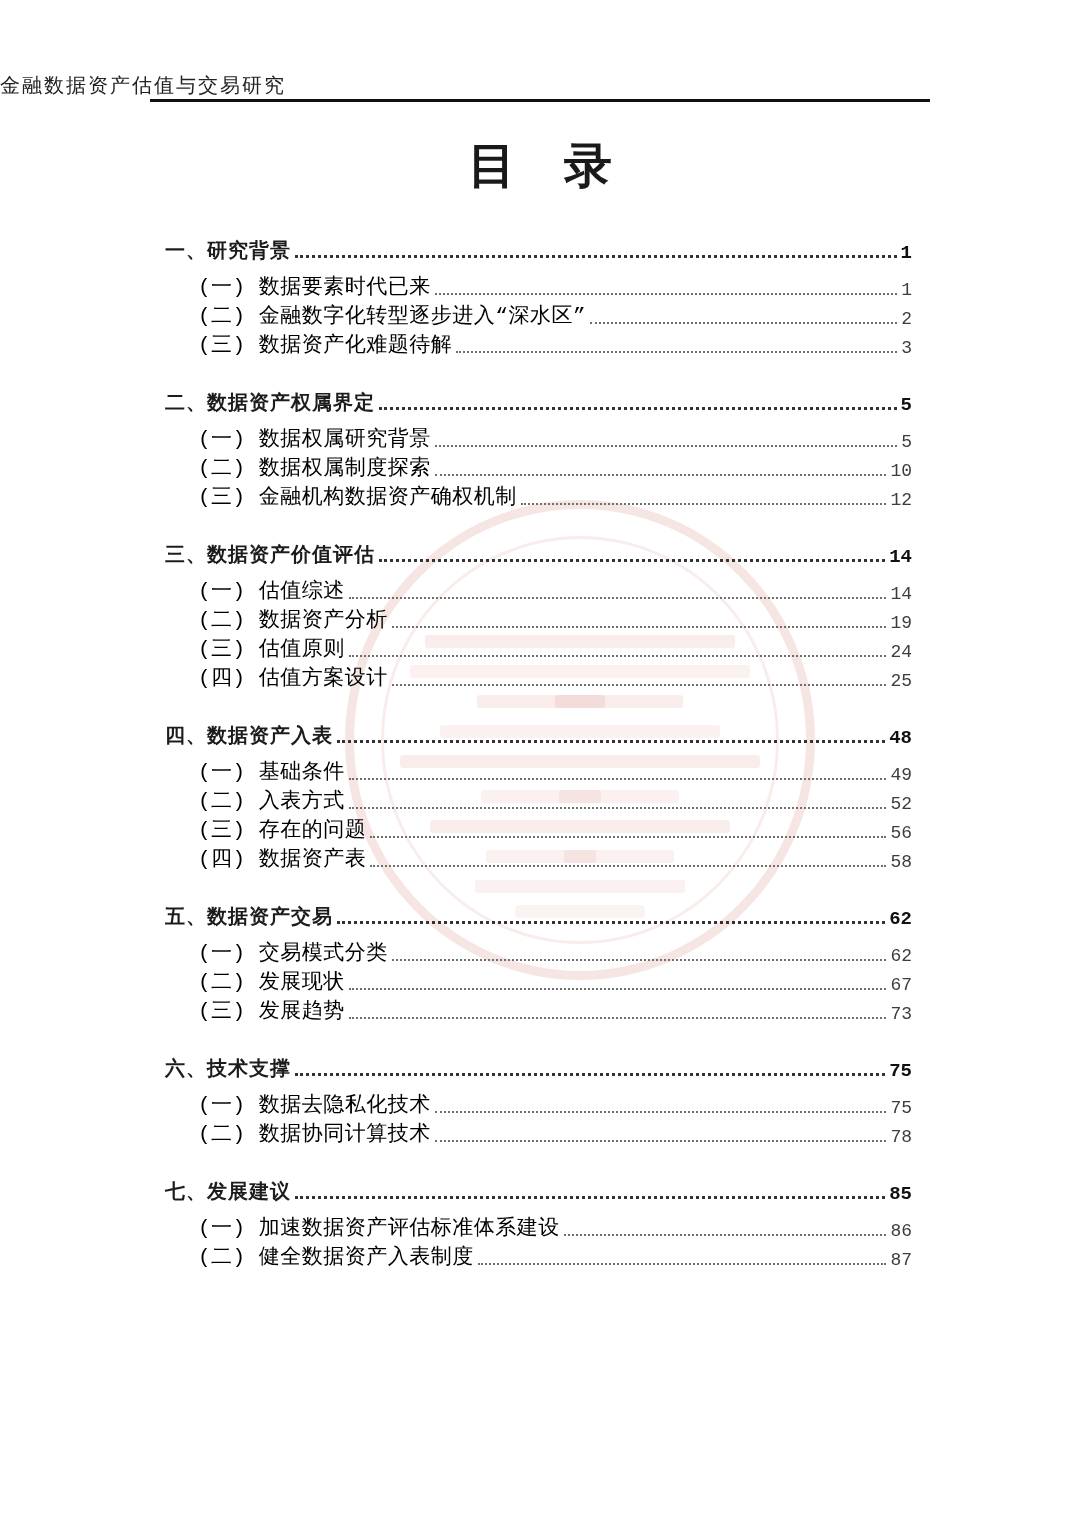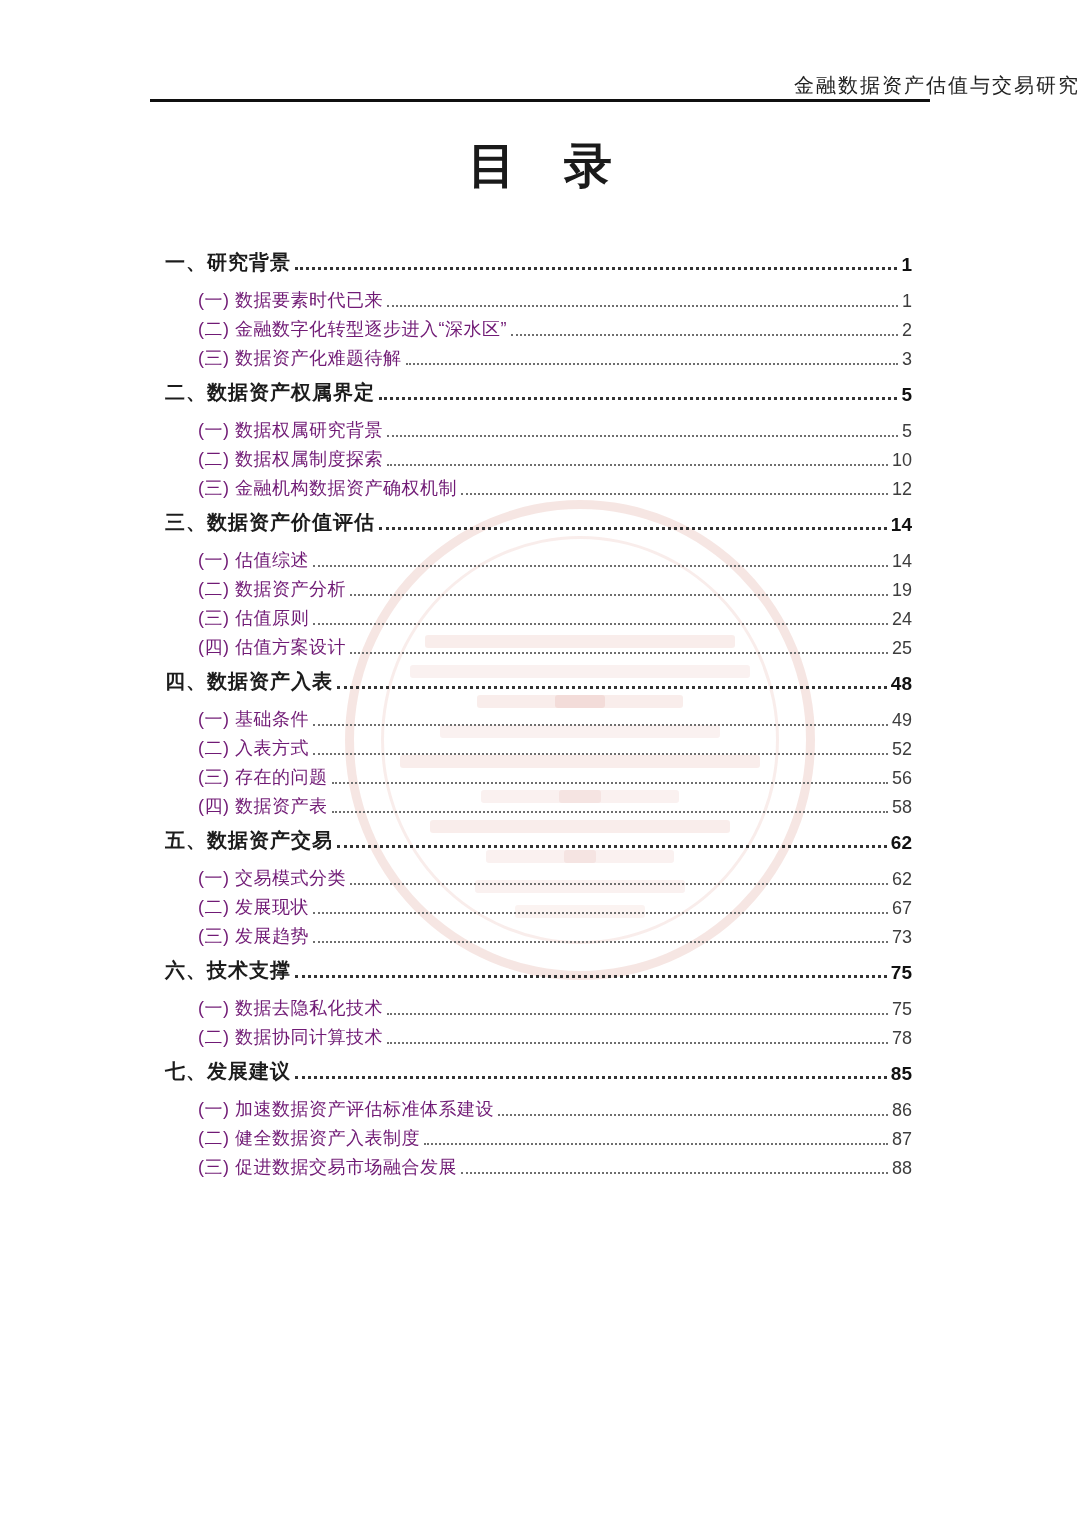--- a/index.html
+++ b/index.html
@@ -8,21 +8,21 @@
     width:1080px; height:1528px;
     margin:0 auto;
     background:#ffffff;
     overflow:hidden;
     font-family:"Liberation Sans","DejaVu Sans",sans-serif;
   }
 
   
   .doc-header {
     position:absolute; top:72px; left:0; width:100%;
-    text-align:right;
+    text-align:left;
     font-family:"Liberation Serif","DejaVu Serif",serif;
     font-size:20px; color:#222; letter-spacing:2px;
   }
   .header-rule {
     position:absolute; top:99px; left:150px; width:780px; height:3px;
     background:var(--rule-color,#101010);
   }
 
   
   .doc-title {
@@ -52,39 +52,39 @@
   .sb5  { top:255px; width:360px; }
   .sb6a { top:290px; width:120px; left:29%; transform:none; opacity:0.08; }
   .sb6b { top:290px; width:120px; left:auto; right:29%; transform:none; opacity:0.08; }
   .sb7  { top:320px; width:300px; }
   .sb8a { top:350px; width:110px; left:30%; transform:none; opacity:0.08; }
   .sb8b { top:350px; width:110px; left:auto; right:30%; transform:none; opacity:0.08; }
   .sb9  { top:380px; width:210px; opacity:0.08; }
   .sb10 { top:405px; width:130px; opacity:0.07; }
 
   
-  .toc { position:absolute; top:246px; left:165px; width:747px; }
-  .toc-group { margin-top:6px; }
+  .toc { position:absolute; top:234px; left:165px; width:747px;font-family:Liberation Mono, monospace; }
+  .toc-group { margin-top:28px; }
   .toc-group:first-child { margin-top:0; }
 
   .row { display:flex; align-items:flex-end; }
   .row .lbl { white-space:nowrap; }
   .row .leader {
     flex:1; align-self:flex-end;
     margin:0 4px 5px 4px;
   }
   .row .pg { white-space:nowrap; text-align:right; }
 
   .row.chapter { height:30px; margin-bottom:7px; }
   .row.chapter .lbl { font-size:20px; font-weight:700; color:#1c1c1c; letter-spacing:1px; }
   .row.chapter .leader { border-bottom:3px dotted #333333; margin-bottom:6px; }
   .row.chapter .pg { font-size:19px; font-weight:700; color:#111; }
 
   .row.sub { height:29px; padding-left:33px; }
-  .row.sub .lbl { font-size:18px; color:#701a75; letter-spacing:0.5px; }
+  .row.sub .lbl { font-size:21px; color:#000000; letter-spacing:0.5px; }
   .row.sub .leader { border-bottom:2px dotted #6e6e6e; }
   .row.sub .pg { font-size:18px; color:#3d3d3d; }
 </style>
 </head>
 <body>
 
 <div class="page">
 
   <div class="doc-header">金融数据资产估值与交易研究</div>
   <div class="header-rule"></div>
@@ -263,21 +263,16 @@
       <div class="row sub">
         <span class="lbl">(一) 加速数据资产评估标准体系建设</span>
         <span class="leader"></span>
         <span class="pg">86</span>
       </div>
       <div class="row sub">
         <span class="lbl">(二) 健全数据资产入表制度</span>
         <span class="leader"></span>
         <span class="pg">87</span>
       </div>
-      <div class="row sub">
-        <span class="lbl">(三) 促进数据交易市场融合发展</span>
-        <span class="leader"></span>
-        <span class="pg">88</span>
-      </div>
     </div>
 
   </div>
 </div>
 
 </body></html>

